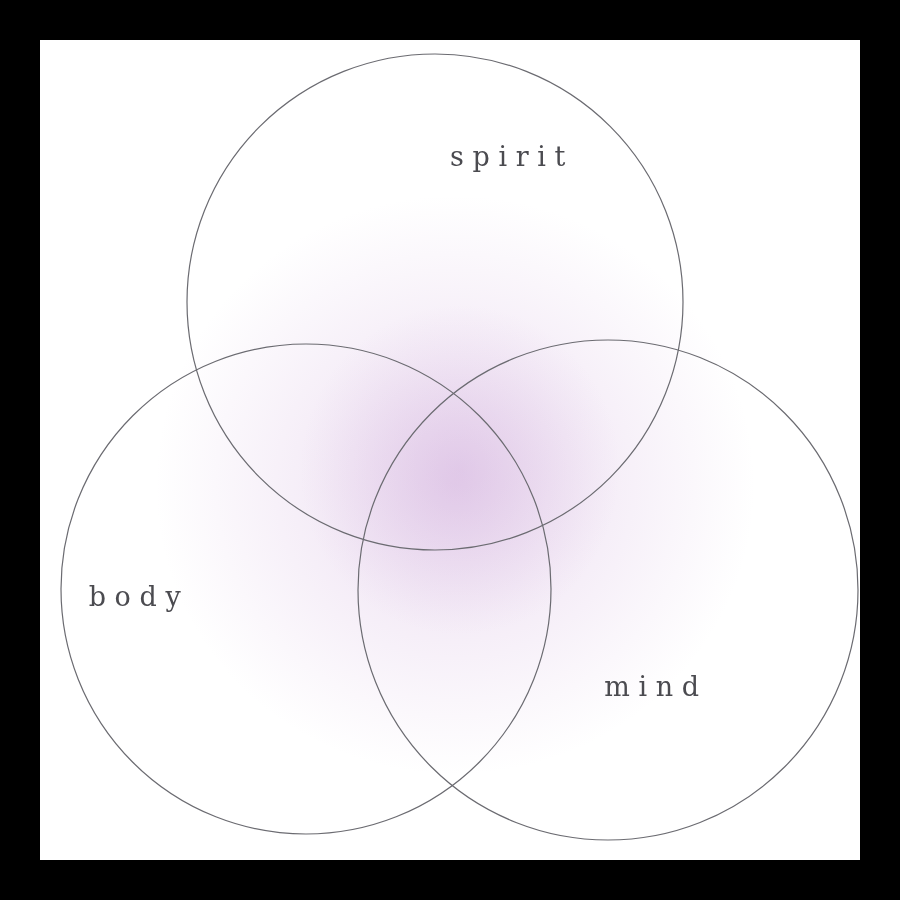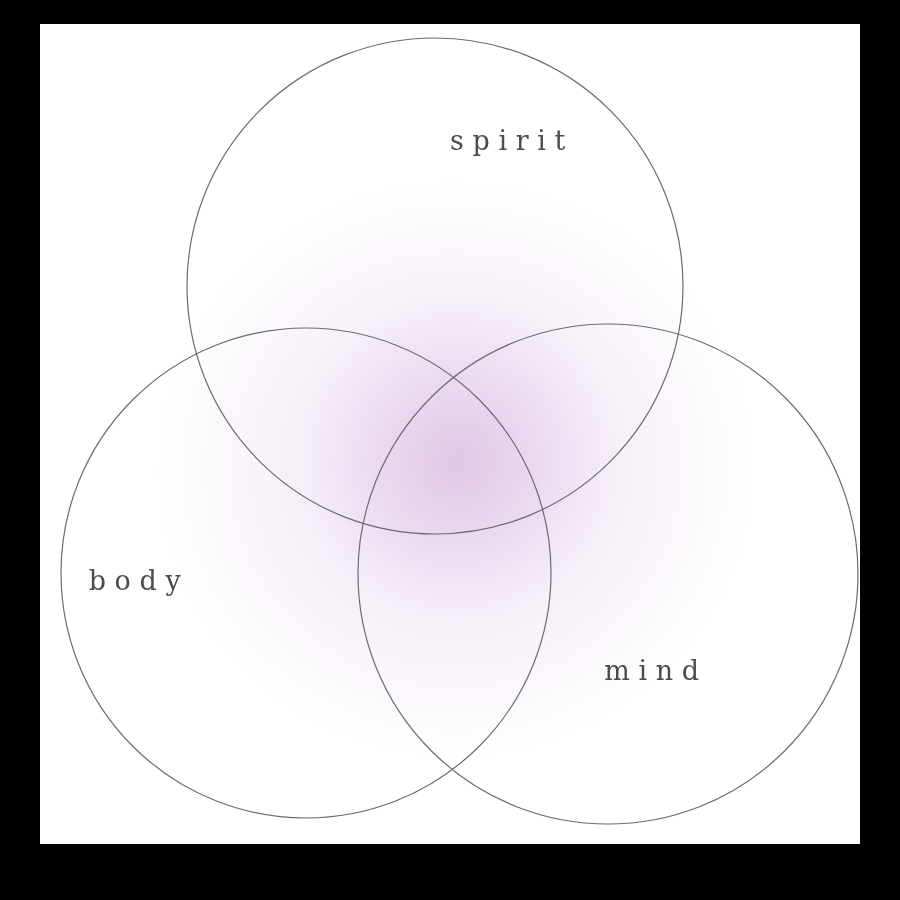--- a/index.html
+++ b/index.html
@@ -15,21 +15,21 @@
   }
   .frame {
     position: relative;
     width: 900px;
     height: 900px;
     background: #000000;
   }
   .canvas {
     position: absolute;
     left: 40px;
-    top: 24px;
+    top: 40px;
     width: 820px;
     height: 820px;
     background: #ffffff;
   }
   svg {
     display: block;
   }
   .venn-label {
     font-family: "DejaVu Serif", serif;
     font-size: 27px;

